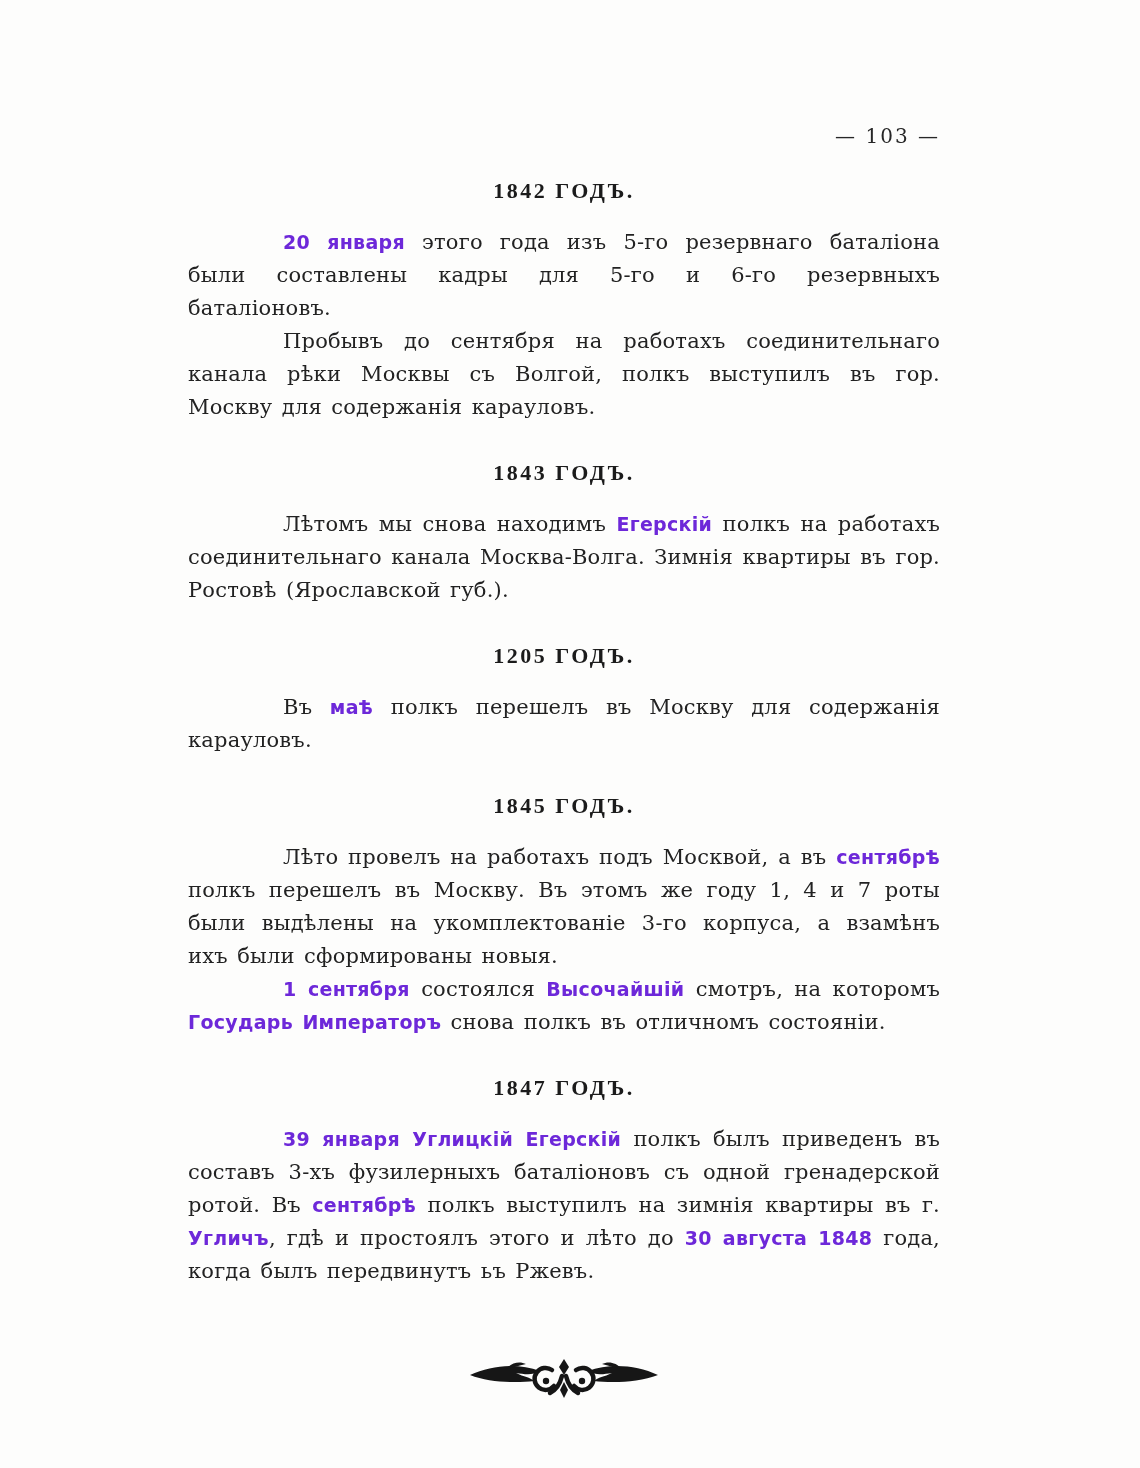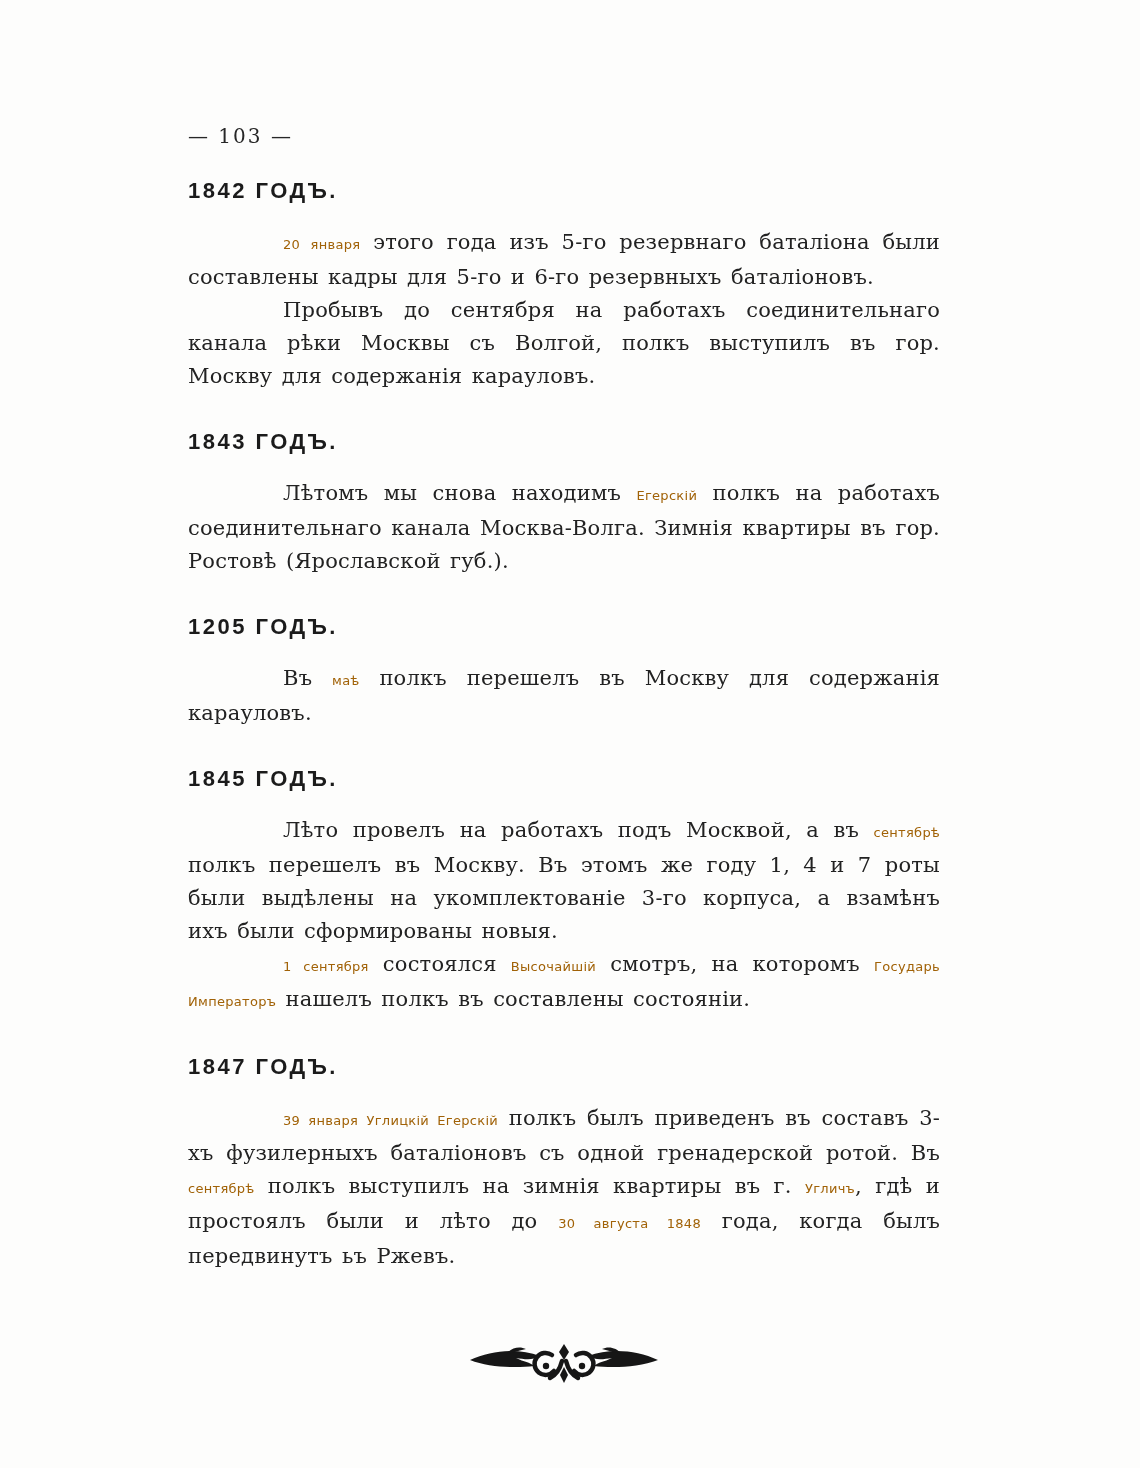--- a/index.html
+++ b/index.html
@@ -13,52 +13,52 @@
     font-family: "DejaVu Serif", serif;
     overflow: hidden;
   }
   .content {
     position: absolute;
     left: 188px;
     top: 124px;
     width: 752px;
   }
   .page-number {
-    text-align: left;
+    text-align: right;
     font-size: 20px;
     letter-spacing: 2px;
     color: #272727;
     margin-bottom: 0;
   }
   .year-heading {
-    font-family: Liberation Sans, sans-serif;
+    font-family: Liberation Serif, serif;
     font-weight: 700;
     font-size: 22px;
     letter-spacing: 2.5px;
-    text-align: left;
+    text-align: center;
     color: #1b1b1b;
     margin: 36px 0 22px 0;
     line-height: 26px;
   }
   #sections > .year-heading:first-child { margin-top: 30px; }
   .body-paragraph {
     font-size: 21px;
     line-height: 33px;
     text-align: justify;
     text-indent: 95px;
     word-spacing: 2.5px;
     letter-spacing: 0.2px;
     color: #222222;
   }
   .body-paragraph b {
     font-family: "DejaVu Sans", sans-serif;
-    font-weight: 400;
-    font-size: 13px;
+    font-weight: 700;
+    font-size: 19px;
     letter-spacing: 0.3px;
-    color: #a16207;
+    color: #6d28d9;
   }
   .vignette {
     text-align: center;
     margin-top: 68px;
   }
   .vignette svg { display: inline-block; }
 </style>
 </head>
 <body>
 
@@ -72,23 +72,23 @@
     <div id="sections">
         <h2 class="year-heading">1842 ГОДЪ.</h2>
         <p class="body-paragraph"><b>20 января</b><span> этого года изъ 5-го резервнаго баталіона были составлены кадры для 5-го и 6-го резервныхъ баталіоновъ.</span></p>
         <p class="body-paragraph"><span>Пробывъ до сентября на работахъ соединительнаго канала рѣки Москвы съ Волгой, полкъ выступилъ въ гор. Москву для содержанія карауловъ.</span></p>
         <h2 class="year-heading">1843 ГОДЪ.</h2>
         <p class="body-paragraph"><span>Лѣтомъ мы снова находимъ </span><b>Егерскій</b><span> полкъ на работахъ соединительнаго канала Москва-Волга.  Зимнія квартиры въ гор. Ростовѣ (Ярославской губ.).</span></p>
         <h2 class="year-heading">1205 ГОДЪ.</h2>
         <p class="body-paragraph"><span>Въ </span><b>маѣ</b><span> полкъ перешелъ въ Москву для содержанія карауловъ.</span></p>
         <h2 class="year-heading">1845 ГОДЪ.</h2>
         <p class="body-paragraph"><span>Лѣто провелъ на работахъ подъ Москвой, а въ </span><b>сентябрѣ</b><span> полкъ перешелъ въ Москву.  Въ этомъ же году 1, 4 и 7 роты были выдѣлены на укомплектованіе 3-го корпуса, а взамѣнъ ихъ были сформированы новыя.</span></p>
-        <p class="body-paragraph"><b>1 сентября</b><span> состоялся </span><b>Высочайшій</b><span> смотръ, на  которомъ </span><b>Государь Императоръ</b><span> нашелъ полкъ въ составлены состояніи.</span></p>
+        <p class="body-paragraph"><b>1 сентября</b><span> состоялся </span><b>Высочайшій</b><span> смотръ, на  которомъ </span><b>Государь Императоръ</b><span> снова полкъ въ отличномъ состояніи.</span></p>
         <h2 class="year-heading">1847 ГОДЪ.</h2>
-        <p class="body-paragraph"><b>39 января Углицкій Егерскій</b><span> полкъ былъ приведенъ въ составъ 3-хъ фузилерныхъ баталіоновъ съ одной гренадерской ротой.  Въ </span><b>сентябрѣ</b><span> полкъ выступилъ на зимнія квартиры въ г. </span><b>Угличъ</b><span>, гдѣ и простоялъ были и лѣто до </span><b>30 августа 1848</b><span> года, когда былъ передвинутъ ьъ Ржевъ.</span></p>
+        <p class="body-paragraph"><b>39 января Углицкій Егерскій</b><span> полкъ былъ приведенъ въ составъ 3-хъ фузилерныхъ баталіоновъ съ одной гренадерской ротой.  Въ </span><b>сентябрѣ</b><span> полкъ выступилъ на зимнія квартиры въ г. </span><b>Угличъ</b><span>, гдѣ и простоялъ этого и лѣто до </span><b>30 августа 1848</b><span> года, когда былъ передвинутъ ьъ Ржевъ.</span></p>
       </div>
 
     <div class="vignette">
       <svg width="196" height="44" viewBox="0 0 196 44" aria-hidden="true">
         <g fill="#161616">
           <path d="M4 19 C26 9 52 7 74 15 C66 20 58 18 50 17 C58 21 64 21 68 25 C52 27 24 27 4 19 Z"></path>
           <path d="M40 13 C46 6 54 5 60 8 C52 10 46 12 40 13 Z"></path>
           <path d="M192 19 C170 9 144 7 122 15 C130 20 138 18 146 17 C138 21 132 21 128 25 C144 27 172 27 192 19 Z"></path>
           <path d="M156 13 C150 6 142 5 136 8 C144 10 150 12 156 13 Z"></path>
           <path d="M98 3 L103 11 L98 19 L93 11 Z"></path>

